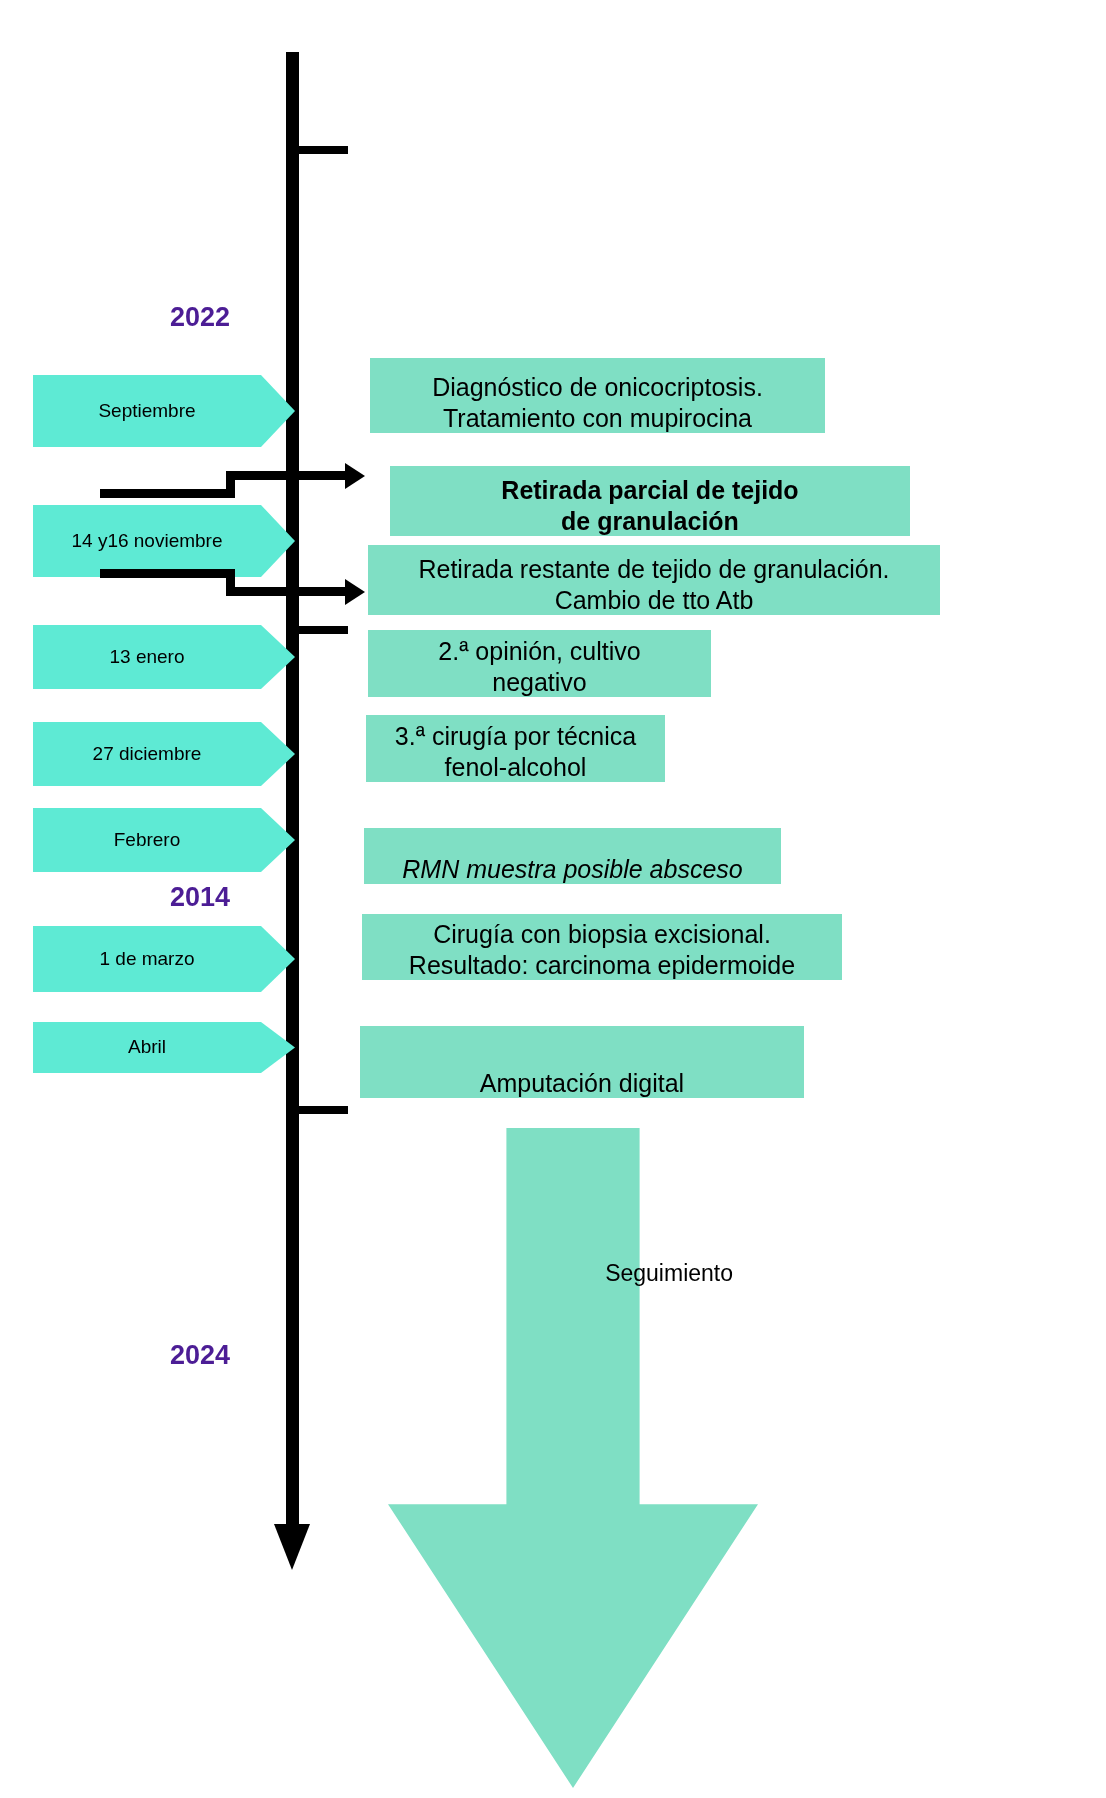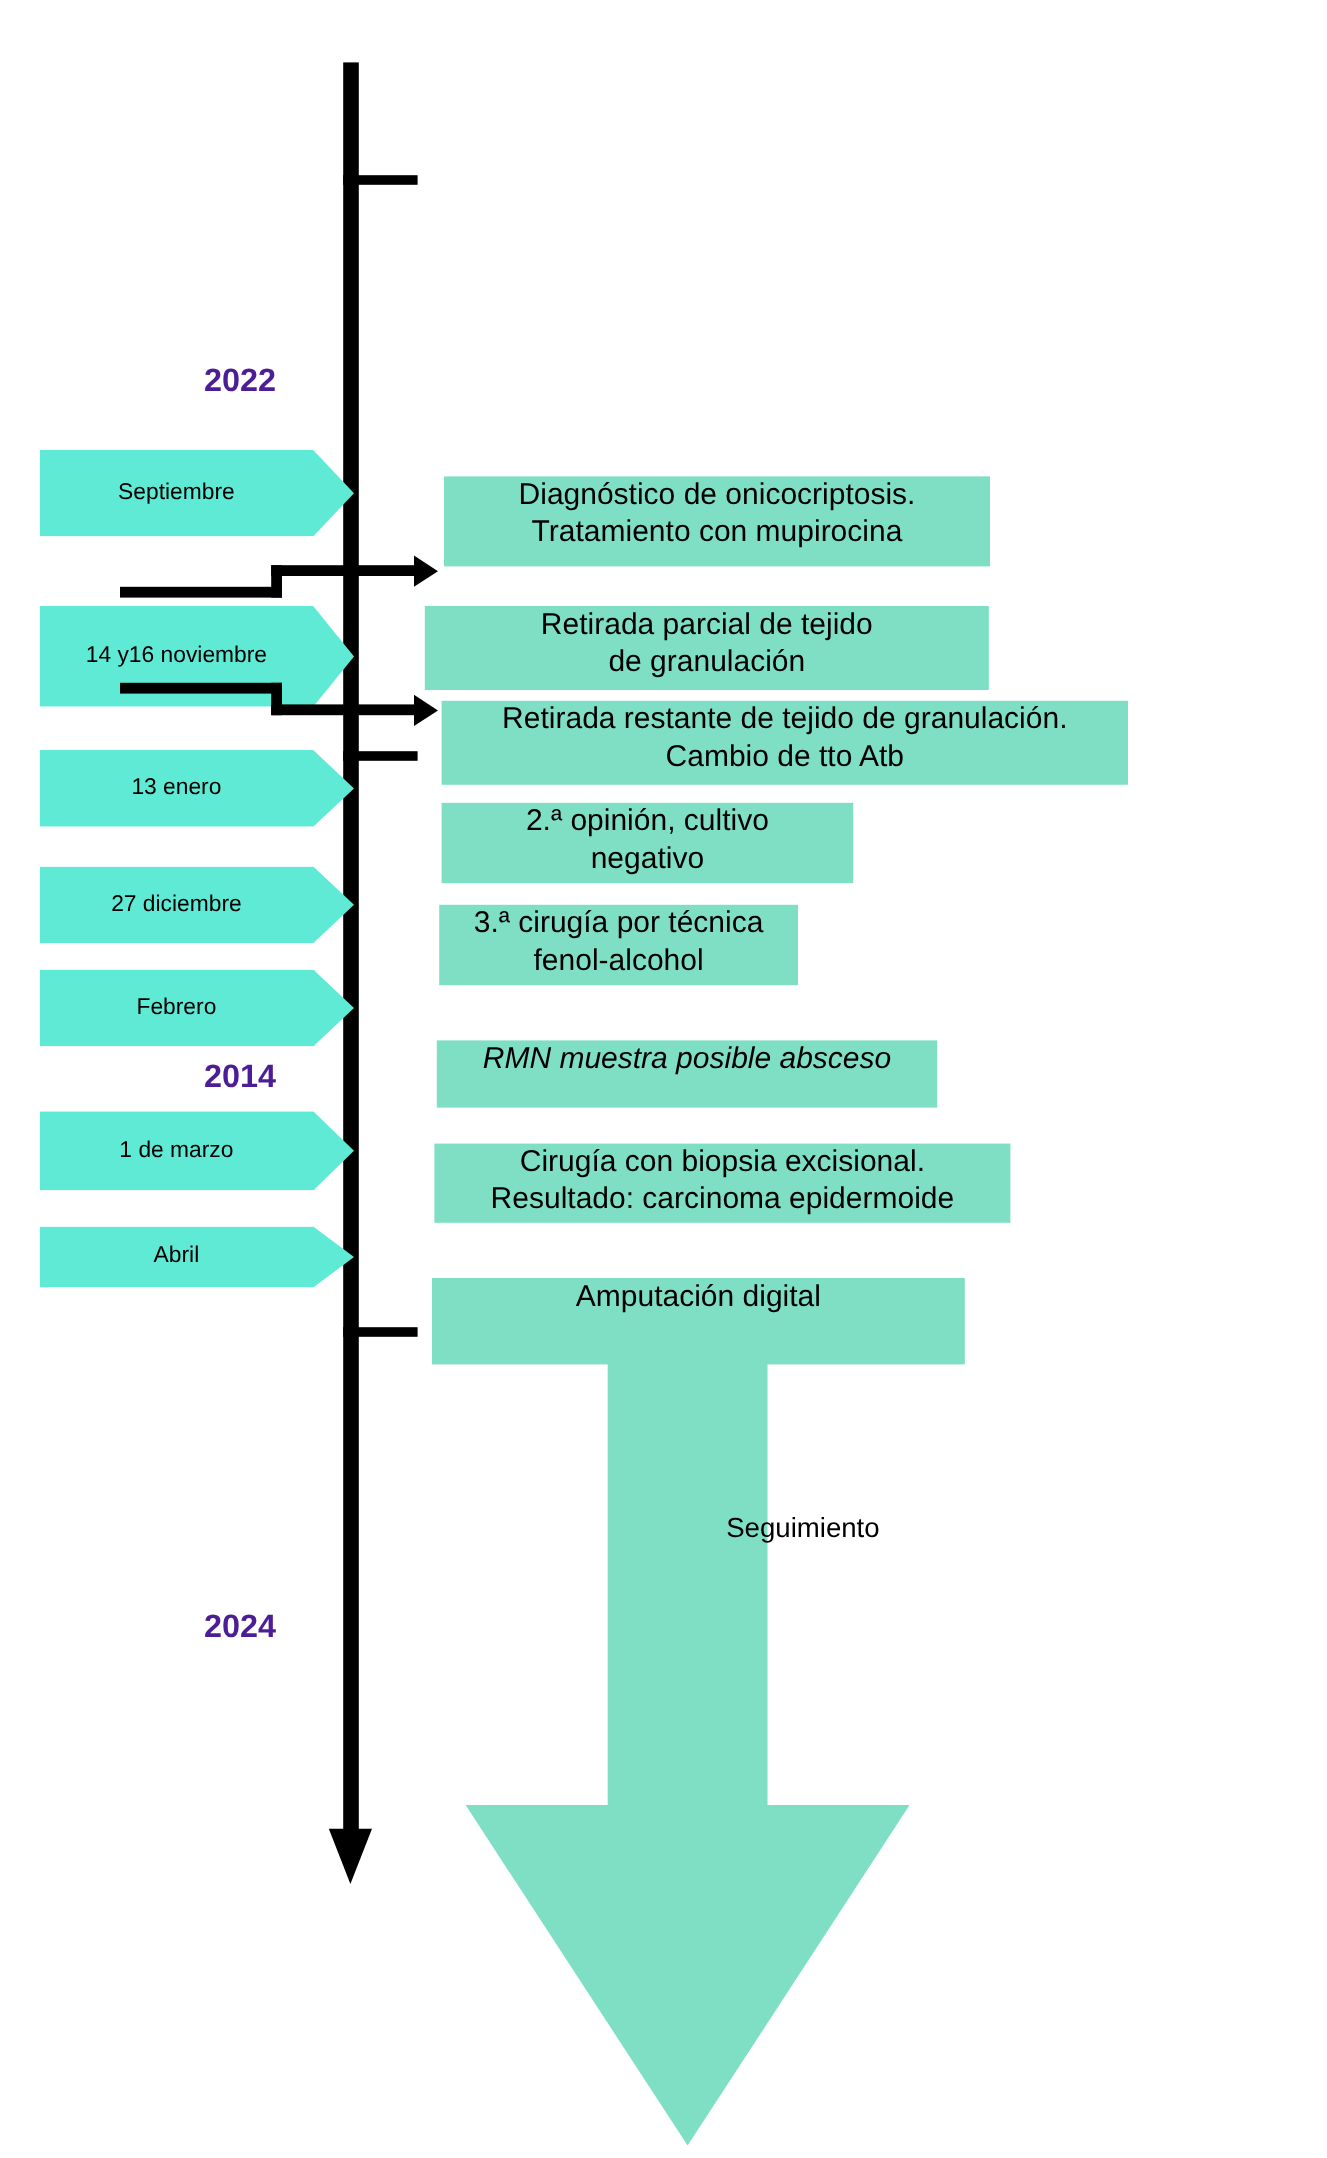--- a/index.html
+++ b/index.html
@@ -72,29 +72,28 @@
     padding-right: 34px;
     box-sizing: border-box;
   }
 
   
   .event-box {
     position: absolute;
     background: #7FDFC4;
     color: #000000;
     display: flex;
-    align-items: flex-start;
+    align-items: flex-end;
     justify-content: center;
     text-align: center;
     font-size: 25px;
     line-height: 1.22;
     padding: 0 10px;
     box-sizing: border-box;
     white-space: pre-line;
-    margin-top: 39px;
   }
 
   
   .conn-seg {
     position: absolute;
     background: #000000;
   }
   .conn-arrowhead {
     position: absolute;
     width: 0;
@@ -132,21 +131,21 @@
   <div class="tick" style="left:286px; top:1106px; width:62px;"></div>
 
   <div class="year-label" style="left:110px; top:302px;">2022</div>
   <div class="year-label" style="left:110px; top:882px;">2014</div>
   <div class="year-label" style="left:110px; top:1340px;">2024</div>
 
   <div class="chevron" style="top:375px; width:262px; height:72px;">
     <span>Septiembre</span>
   </div>
 
-  <div class="chevron" style="top:505px; width:262px; height:84px;">
+  <div class="chevron" style="top:505px; width:262px; height:72px;">
     <span>14 y16 noviembre</span>
   </div>
 
   <div class="chevron" style="top:625px; width:262px; height:64px;">
     <span>13 enero</span>
   </div>
 
   <div class="chevron" style="top:722px; width:262px; height:64px;">
     <span>27 diciembre</span>
   </div>
@@ -173,21 +172,21 @@
   <div class="conn-seg" style="left:100px; top:569px; width:135px; height:9px;"></div>
   <div class="conn-seg" style="left:226px; top:569px; width:9px; height:27px;"></div>
   <div class="conn-seg" style="left:226px; top:587px; width:120px; height:9px;"></div>
   <div class="conn-arrowhead" style="left:345px; top:579px;"></div>
 
   <div class="event-box" style="left:370px; top:358px; width:455px; height:75px;">
     <span>Diagnóstico de onicocriptosis.
 Tratamiento con mupirocina</span>
   </div>
 
-  <div class="event-box" style="left:354px; top:466px; width:470px; height:70px;">
+  <div class="event-box" style="left:390px; top:466px; width:520px; height:70px;font-weight:bold;">
     <span>Retirada parcial de tejido
 de granulación</span>
   </div>
 
   <div class="event-box" style="left:368px; top:545px; width:572px; height:70px;">
     <span>Retirada restante de tejido de granulación.
 Cambio de tto Atb</span>
   </div>
 
   <div class="event-box" style="left:368px; top:630px; width:343px; height:67px;">

